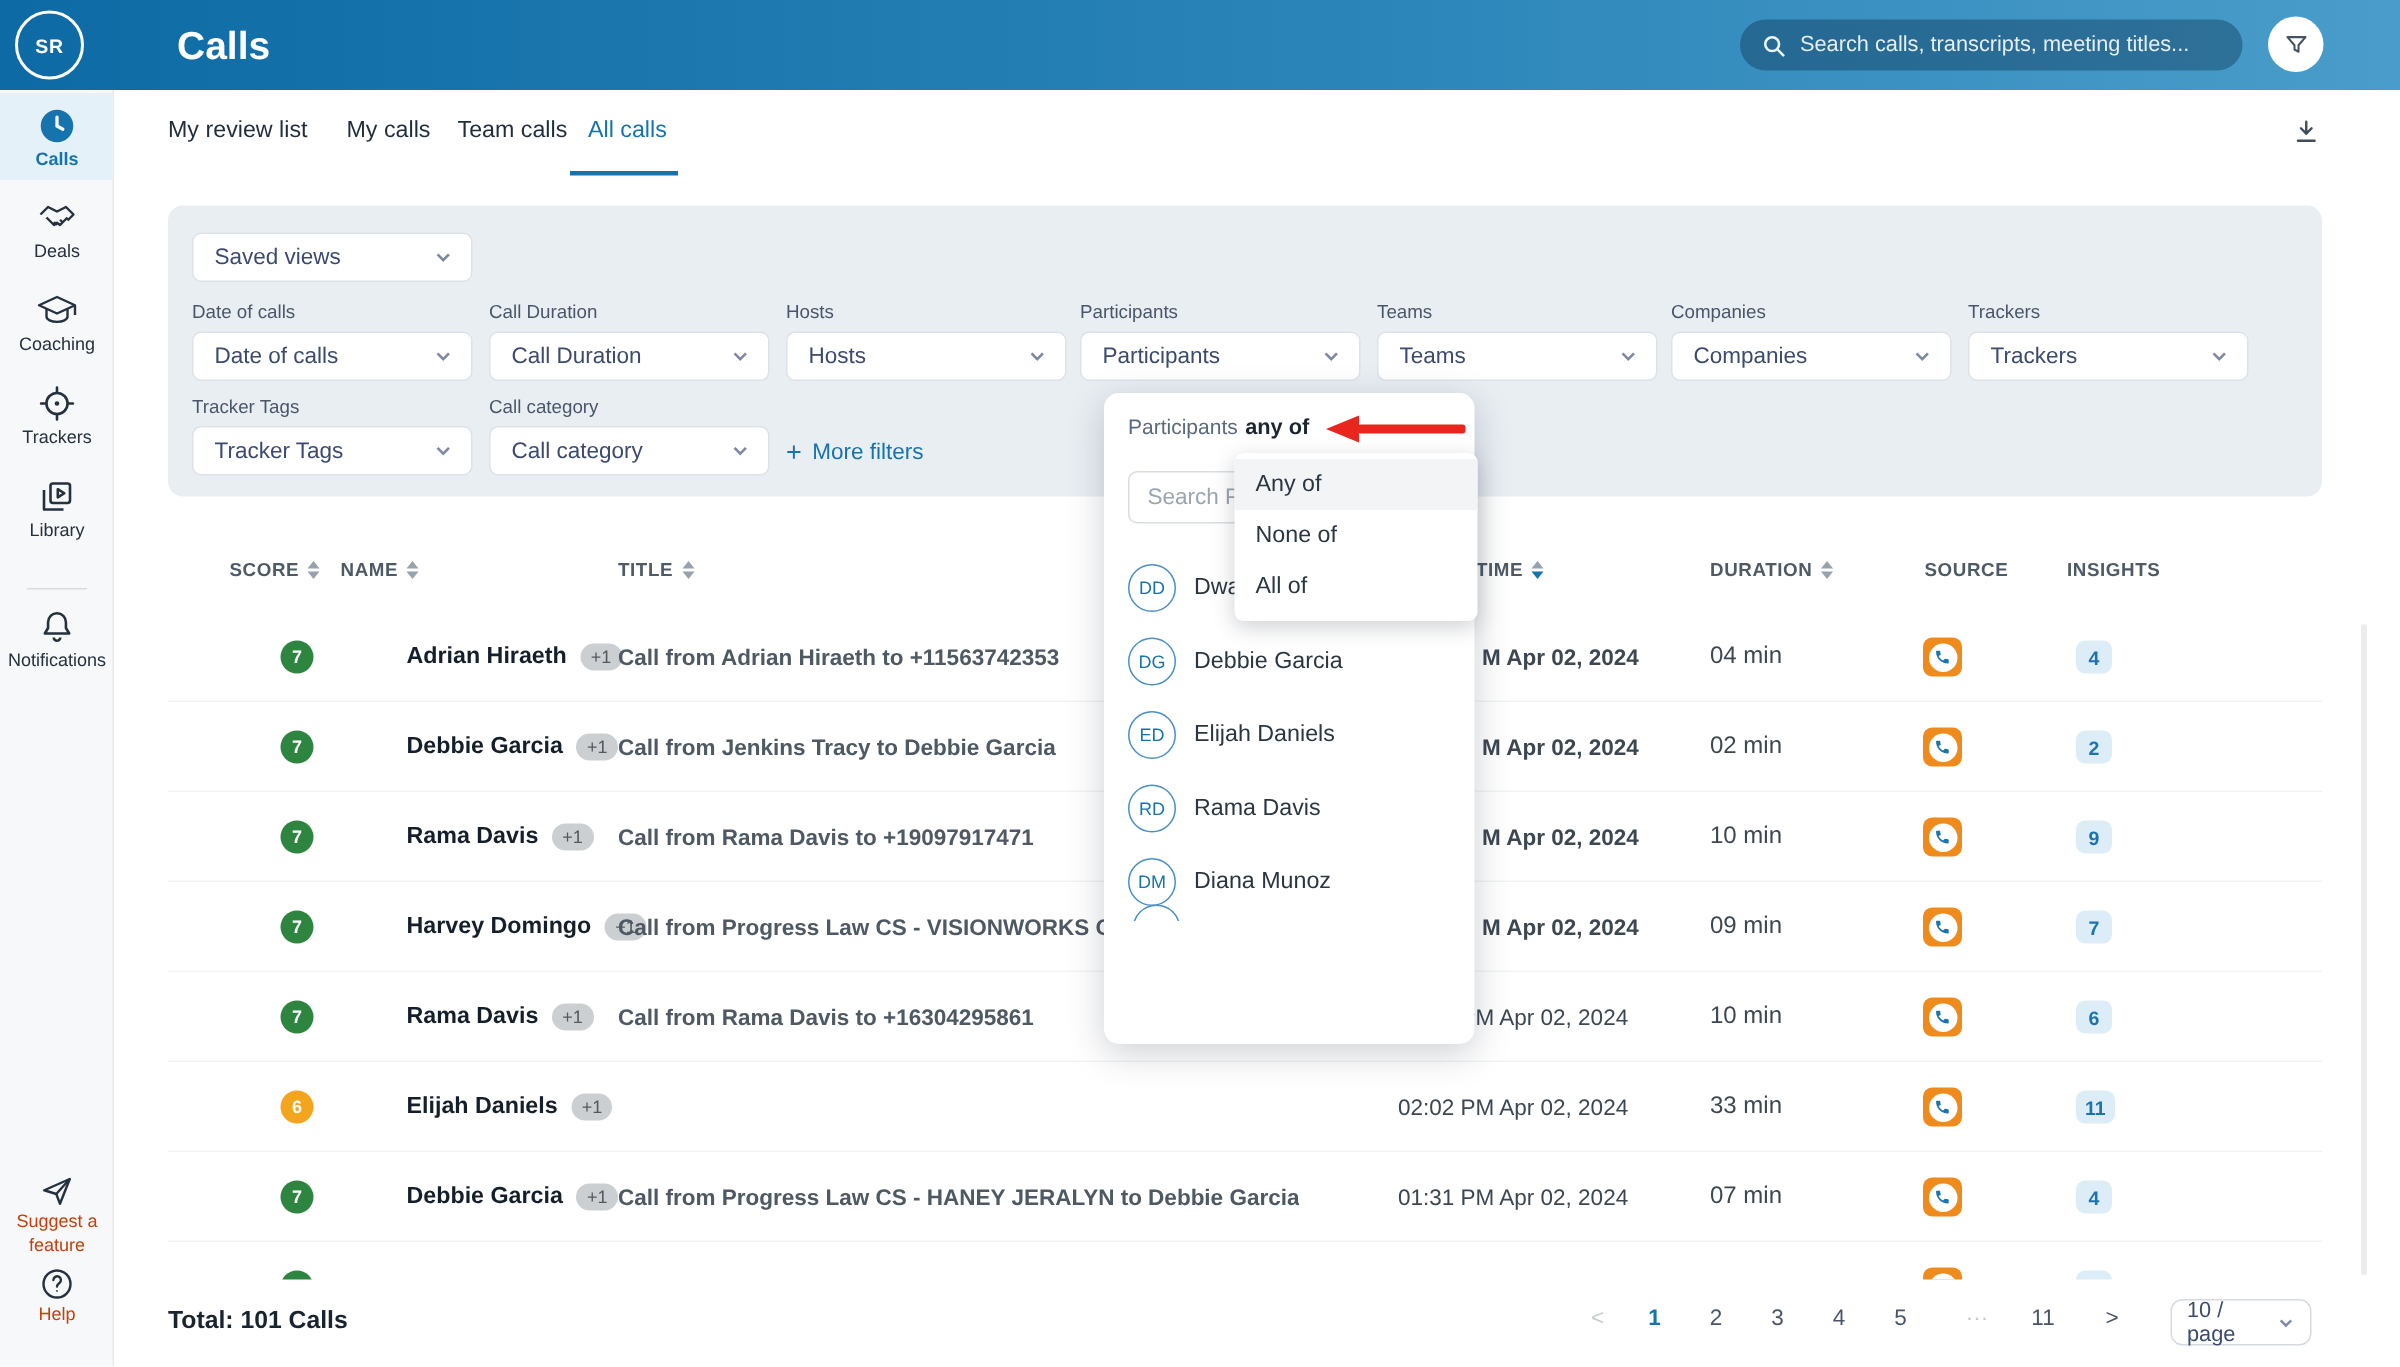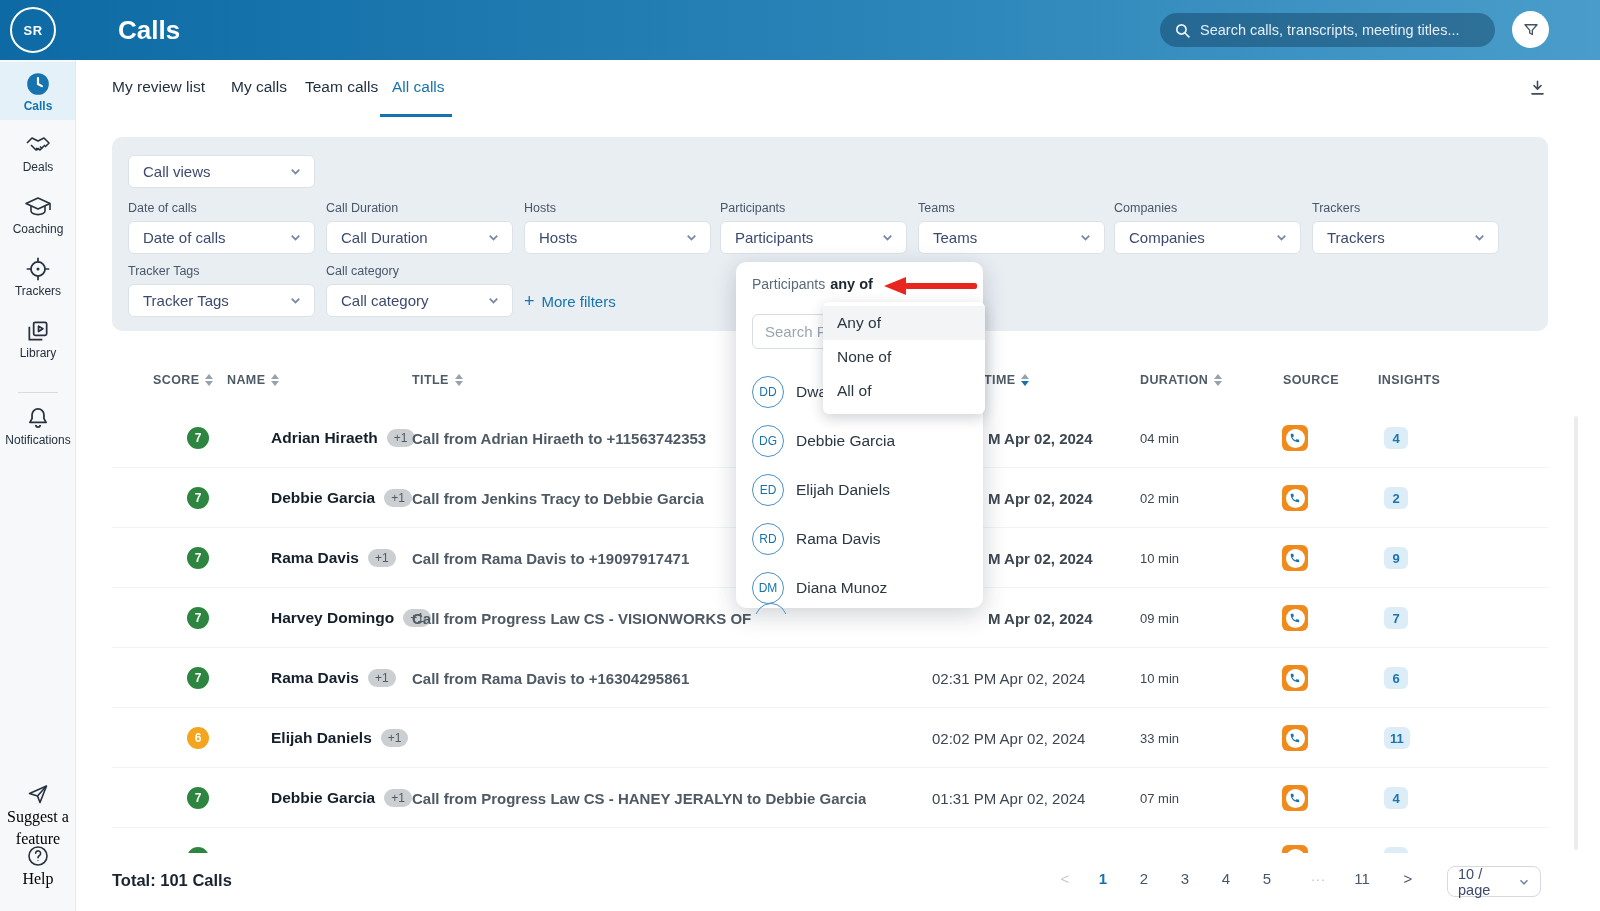--- a/index.html
+++ b/index.html
@@ -24,21 +24,21 @@
 
   
   .sidebar { position:absolute; left:0; top:60px; width:76px; height:851px; background:#f7f8f9;
              border-right:1px solid #e7e9eb; overflow:hidden; }
   .side-item { position:absolute; left:0; width:76px; text-align:center; cursor:pointer; color:#25313f; }
   .side-item .lbl { font-size:12px; margin-top:2px; color:#25313f; }
   .side-item.active { background:#e4f1f9; }
   .side-item.active .lbl { color:#1673ad; font-weight:bold; }
   .side-divider { position:absolute; left:18px; width:40px; border-top:1px solid #d9dcdf; }
   .side-foot { position:absolute; left:0; width:76px; text-align:center; cursor:pointer; color:#25313f; }
-  .side-foot .lbl { font-size:16px; line-height:1.35; color:#000000;font-family:Liberation Serif, serif; }
+  .side-foot .lbl { font-size:12px; line-height:1.35; color:#c2410c; }
 
   
   .tab { position:absolute; top:78px; font-size:15.5px; color:#1f2d3d; cursor:pointer; }
   .tab.active { color:#1673ad; }
   .tab-underline { position:absolute; left:380px; top:114px; width:72px; height:3px; background:#1673ad; }
   .download-ico { position:absolute; left:1528px; top:78px; cursor:pointer; }
 
   
   .filter-panel { position:absolute; left:112px; top:137px; width:1436px; height:194px;
                   background:#e9eef3; border-radius:10px; }
@@ -66,42 +66,42 @@
            color:#fff; font-size:12px; font-weight:bold; display:flex; align-items:center; justify-content:center; }
   .namecell { position:absolute; left:115px; top:0; height:60px; display:flex; align-items:center; gap:9px;margin-left:44px; }
   .pname { font-size:15.5px; font-weight:bold; color:#141f2b; white-space:nowrap; }
   .plusbadge { background:#cbcfd2; color:#53595f; font-size:12px; border-radius:10px; padding:2px 7px; }
   .titlecell { position:absolute; left:300px; top:0; height:60px; display:flex; align-items:center;
                font-size:15px; font-weight:bold; color:#4e5964; white-space:nowrap; max-width:640px; overflow:hidden; }
   .timecell { position:absolute; left:820px; top:0; height:60px; display:flex; align-items:center;
               font-size:15px; color:#3d4752; white-space:nowrap; }
   .trow.clip .timecell { padding-left:56px;font-weight:bold; }
   .durcell { position:absolute; left:1028px; top:0; height:60px; display:flex; align-items:center;
-             font-size:13px; color:#3d4752; }
+             font-size:16px; color:#3d4752; }
   .srccell { position:absolute; left:1170px; top:17px; width:26px; height:26px; background:#ef8b1d;
              border-radius:6px; display:flex; align-items:center; justify-content:center; cursor:pointer; }
   .srccell .inner { width:19px; height:19px; background:#fff; border-radius:50%;
              display:flex; align-items:center; justify-content:center; }
   .inscell { position:absolute; left:1272px; top:19px; min-width:24px; height:22px; background:#ddedf8;
              border-radius:6px; color:#1b74ae; font-size:13px; font-weight:bold;
              display:flex; align-items:center; justify-content:center; padding:0 6px; cursor:pointer; }
   .scrollbar { position:absolute; left:1574px; top:416px; width:4px; height:434px; background:#ececec; border-radius:2px; }
 
   
   .footer { position:absolute; left:76px; top:858px; width:1524px; height:53px; background:#fff;text-decoration:underline; }
   .total { position:absolute; left:36px; top:13px; font-size:16.5px; font-weight:bold; color:#1a2430; }
   .pag { position:absolute; top:12px; font-size:15px; color:#4a5568; cursor:pointer; width:28px; text-align:center; }
   .pag.active { color:#1673ad; font-weight:bold; }
   .pag.dim { color:#c3c9cf; }
   .pagesize { position:absolute; left:1371px; top:8px; width:94px; height:31px; border:1px solid #d5dae0;
               border-radius:8px; background:#fff; display:flex; align-items:center; justify-content:space-between;
               padding:0 10px; font-size:14.5px; color:#3b4a6e; cursor:pointer; }
 
   
-  .popup { position:absolute; left:736px; top:262px; width:247px; height:346px; background:#fff;
+  .popup { position:absolute; left:736px; top:262px; width:247px; height:434px; background:#fff;
            border-radius:10px; box-shadow:0 6px 24px rgba(30,40,60,0.22); z-index:40; }
   .popup-hdr { position:absolute; left:16px; top:14px; font-size:14px; color:#5a6a7a; }
   .popup-hdr b { color:#1b2631; font-size:14.5px; margin-left:5px; cursor:pointer; }
   .psearch { position:absolute; left:16px; top:52px; width:200px; height:35px; border:1px solid #d8dde3;
              border-radius:6px; padding:0 12px; font-size:15px; color:#3b4a6e; outline:none;
              font-family:"Liberation Sans", sans-serif; }
   .psearch::placeholder { color:#9aa5b0; opacity:1; }
   .plist-item { position:absolute; left:16px; width:214px; height:34px; display:flex; align-items:center;
                 gap:12px; cursor:pointer; }
   .pavatar { width:32px; height:32px; border:1.5px solid #4a90c8; border-radius:50%; color:#1673ad;
@@ -240,21 +240,21 @@
   <div class="download-ico">
     <svg width="19" height="19" viewBox="0 0 24 24" fill="none" stroke="#3f4c59" stroke-width="2" stroke-linecap="round" stroke-linejoin="round">
       <path d="M12 4v10M12 14l-4.5-4.5M12 14l4.5-4.5"></path>
         <path d="M5 20h14"></path>
     </svg>
   </div>
 
   <div class="filter-panel"></div>
 
   <div class="sel" style="left:128px; top:155px; width:187px;">
-    <span>Call views</span>
+    <span>Saved views</span>
     <svg width="13" height="13" viewBox="0 0 12 12" fill="none" stroke="#7c88a6" stroke-width="1.6">
         <path d="M2.5 4.2L6 7.8l3.5-3.6"></path>
       </svg>
   </div>
 
   <div class="flabel" style="left:128px; top:201px;">Date of calls</div>
   <div class="flabel" style="left:326px; top:201px;">Call Duration</div>
   <div class="flabel" style="left:524px; top:201px;">Hosts</div>
   <div class="flabel" style="left:720px; top:201px;">Participants</div>
   <div class="flabel" style="left:918px; top:201px;">Teams</div>

